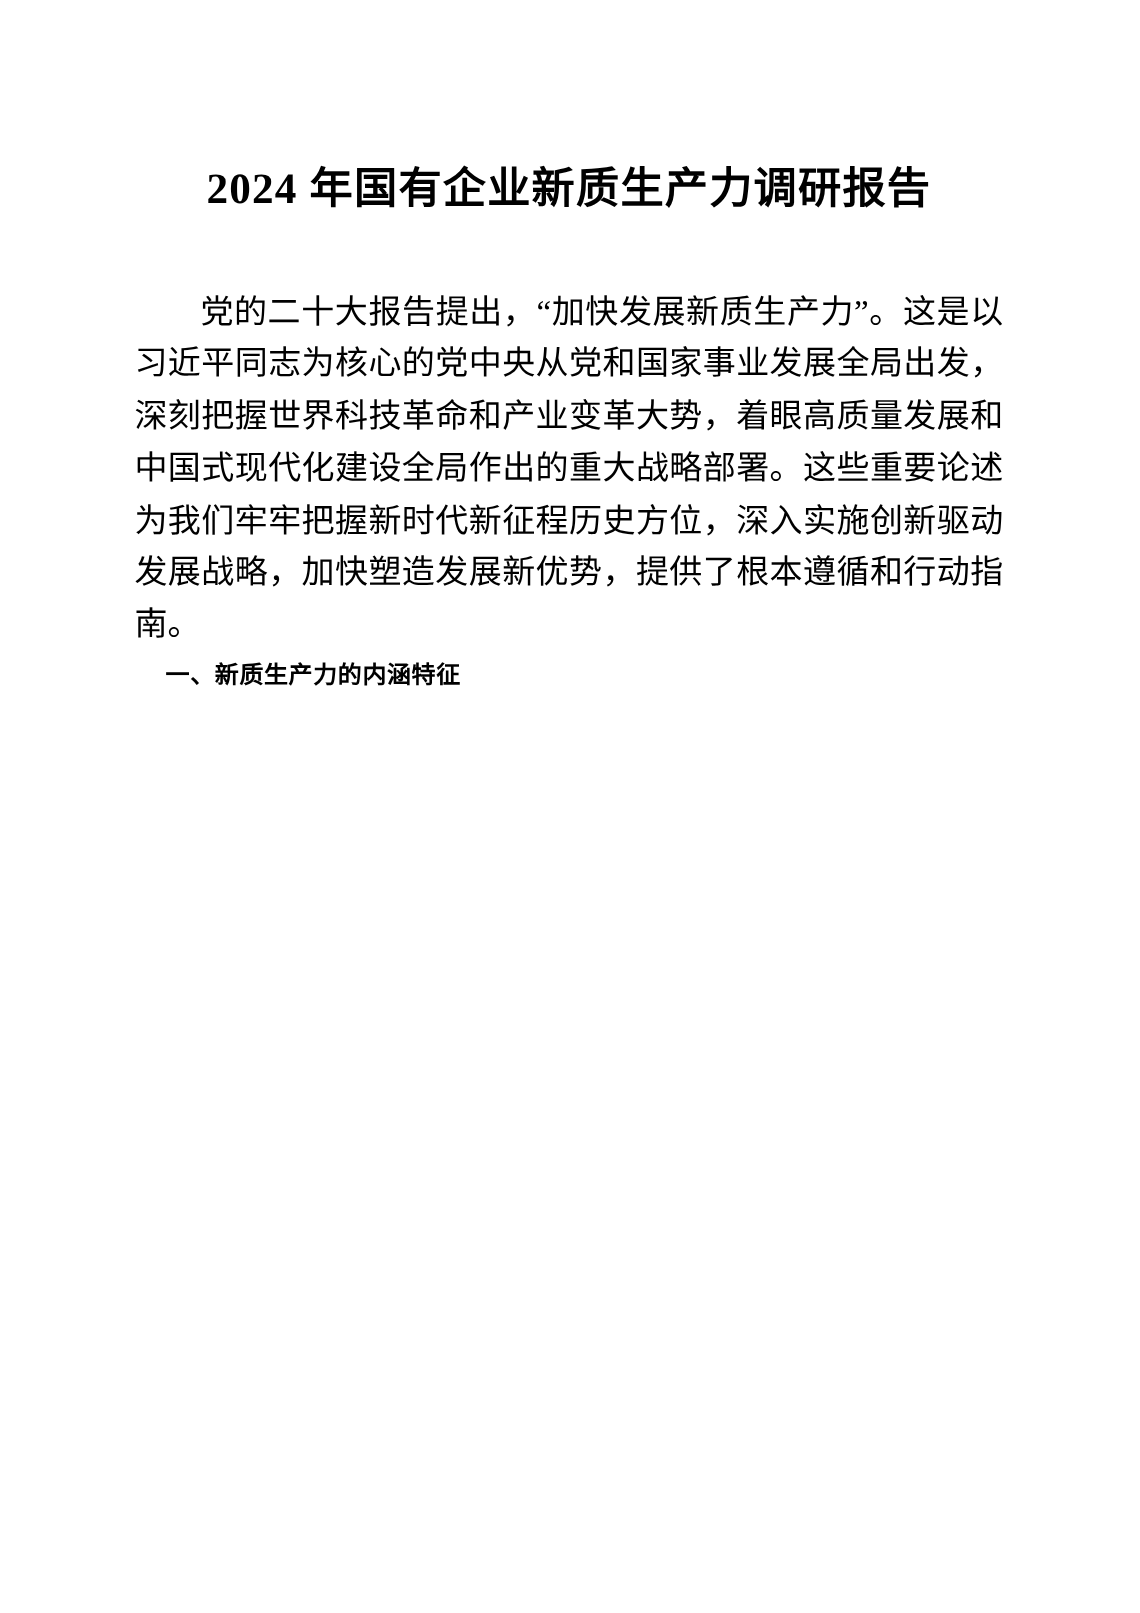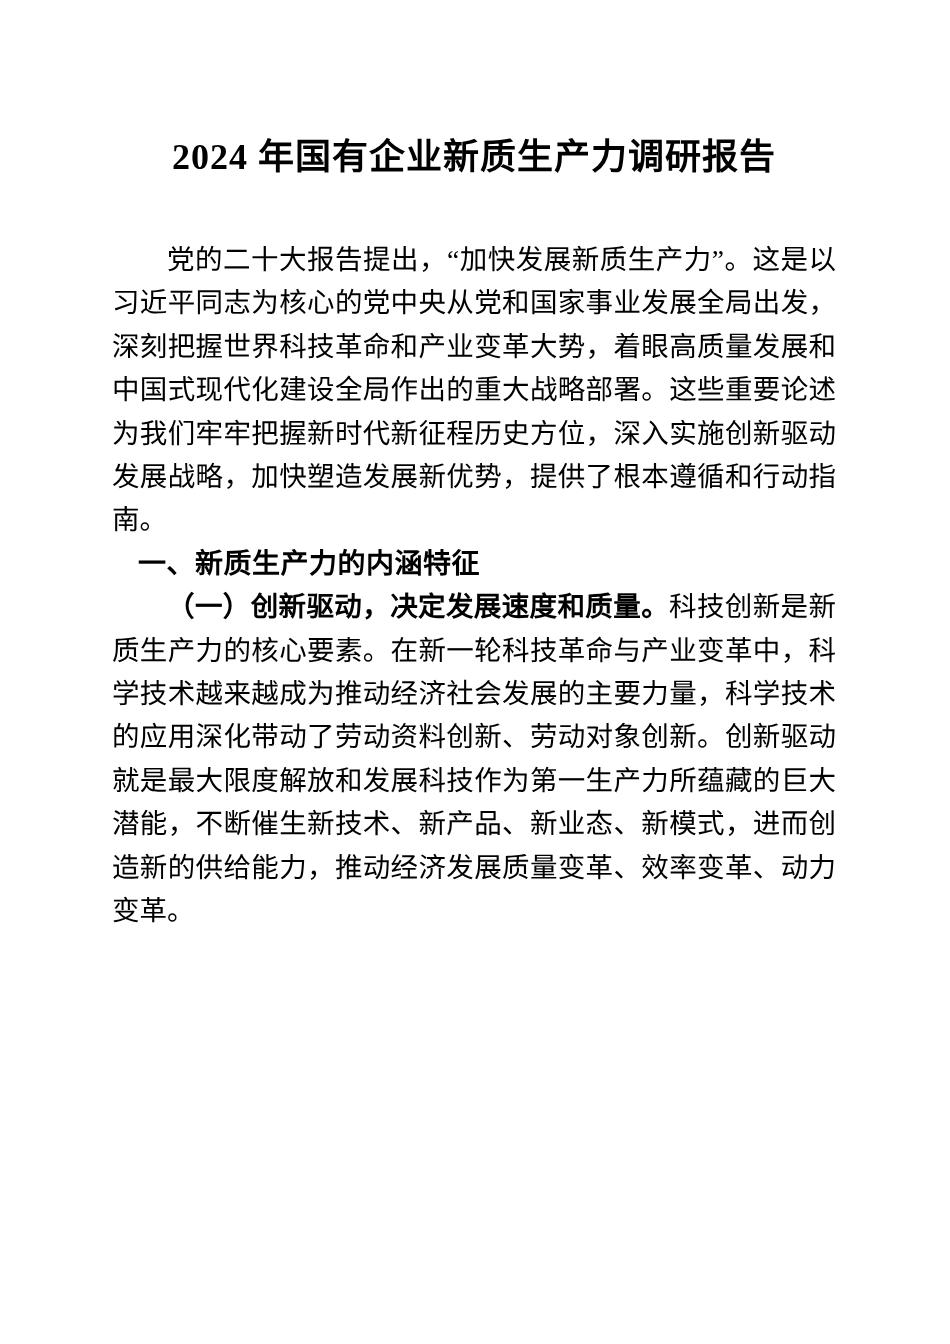--- a/index.html
+++ b/index.html
@@ -36,21 +36,21 @@
     text-justify: inter-ideograph;
   }
   .para {
     margin: 0;
     text-indent: 2em;
   }
   .section-heading {
     margin: 0;
     font-family: "Liberation Sans", "DejaVu Sans", sans-serif;
     font-weight: bold;
-    font-size: 28px;
+    font-size: 20px;
     line-height: 43.4px;
     text-indent: 26px;
     letter-spacing: 0.5px;
   }
   .lead {
     font-weight: bold;
   }
 </style>
 </head>
 <body>
@@ -59,18 +59,17 @@
 
   <h1 class="doc-title">2024 年国有企业新质生产力调研报告</h1>
 
   <div class="doc-body">
 
     <p class="para">党的二十大报告提出，“加快发展新质生产力”。这是以习近平同志为核心的党中央从党和国家事业发展全局出发，深刻把握世界科技革命和产业变革大势，着眼高质量发展和中国式现代化建设全局作出的重大战略部署。这些重要论述为我们牢牢把握新时代新征程历史方位，深入实施创新驱动发展战略，加快塑造发展新优势，提供了根本遵循和行动指南。</p>
 
     <h2 class="section-heading">一、新质生产力的内涵特征</h2>
 
 
-    <p class="para"><span class="lead">（一）创新驱动，决定发展速度和质量。</span><span>科技创新是新质生产力的核心要素。在新一轮科技革命与产业变革中，科学技术越来越成为推动经济社会发展的主要力量，科学技术的应用深化带动了劳动资料创新、劳动对象创新。创新驱动就是最大限度解放和发展科技作为第一生产力所蕴藏的巨大潜能，不断催生新技术、新产品、新业态、新模式，进而创造新的供给能力，推动经济发展质量变革、效率变革、动力变革。</span></p>
 
 
   </div>
 
 </div>
 
 </body></html>

